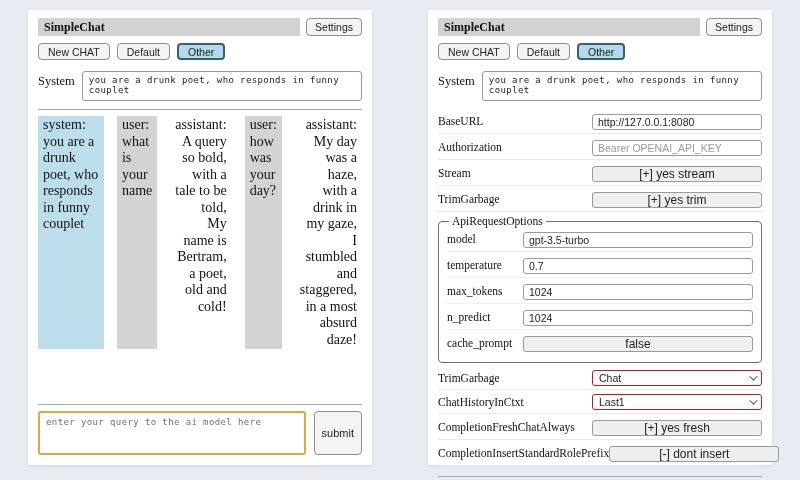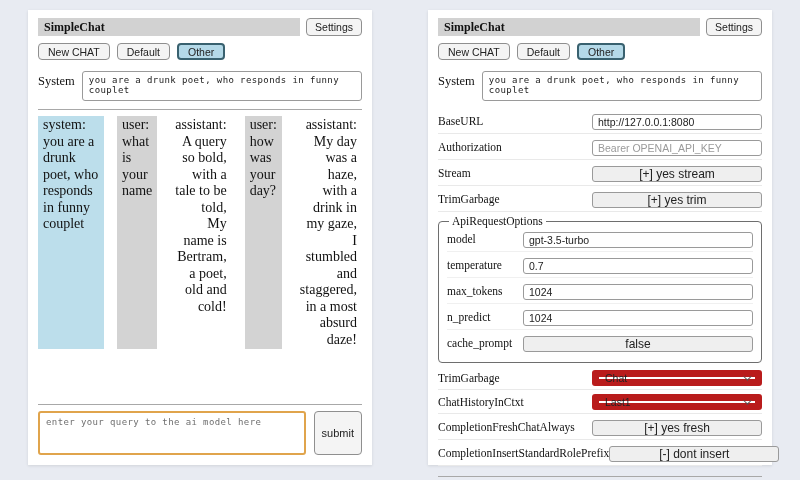--- a/index.html
+++ b/index.html
@@ -69,21 +69,21 @@
   .sinput {
     width:100%; height:16px; border:1px solid #9a9a9a; border-radius:3px;
     font-family:"Liberation Sans", sans-serif; font-size:10.5px; color:#222; padding:0 5px; outline:none;
   }
   .sinput::placeholder { color:#9a9a9a; opacity:1; }
   .sbtn {
     width:100%; height:16px; background:#efefef; border:1px solid #9a9a9a; border-radius:3px;
     font-family:"Liberation Sans", sans-serif; font-size:12px; color:#222; cursor:pointer;
   }
   .sselect {
-    width:100%; height:16px; background:#fff; border:7px solid #b91c1c; border-radius:3px;
+    width:100%; height:16px; background:#fff; border:1px solid #b91c1c; border-radius:3px;
     display:flex; align-items:center; justify-content:space-between; padding:0 6px;
     font-family:"Liberation Sans", sans-serif; font-size:10.5px; color:#222; cursor:pointer;
   }
   .chev { width:6px; height:6px; border-right:1.5px solid #555; border-bottom:1.5px solid #555;
           transform:rotate(45deg) translateY(-2px); flex:0 0 auto; }
 
   fieldset.opts {
     border:1px solid #6e6e6e; border-radius:4px; margin:3px 0 5px 0; padding:1px 8px 5px 8px;
   }
   fieldset.opts legend { font-size:11.5px; color:#111; padding:0 3px; margin-left:2px; }

